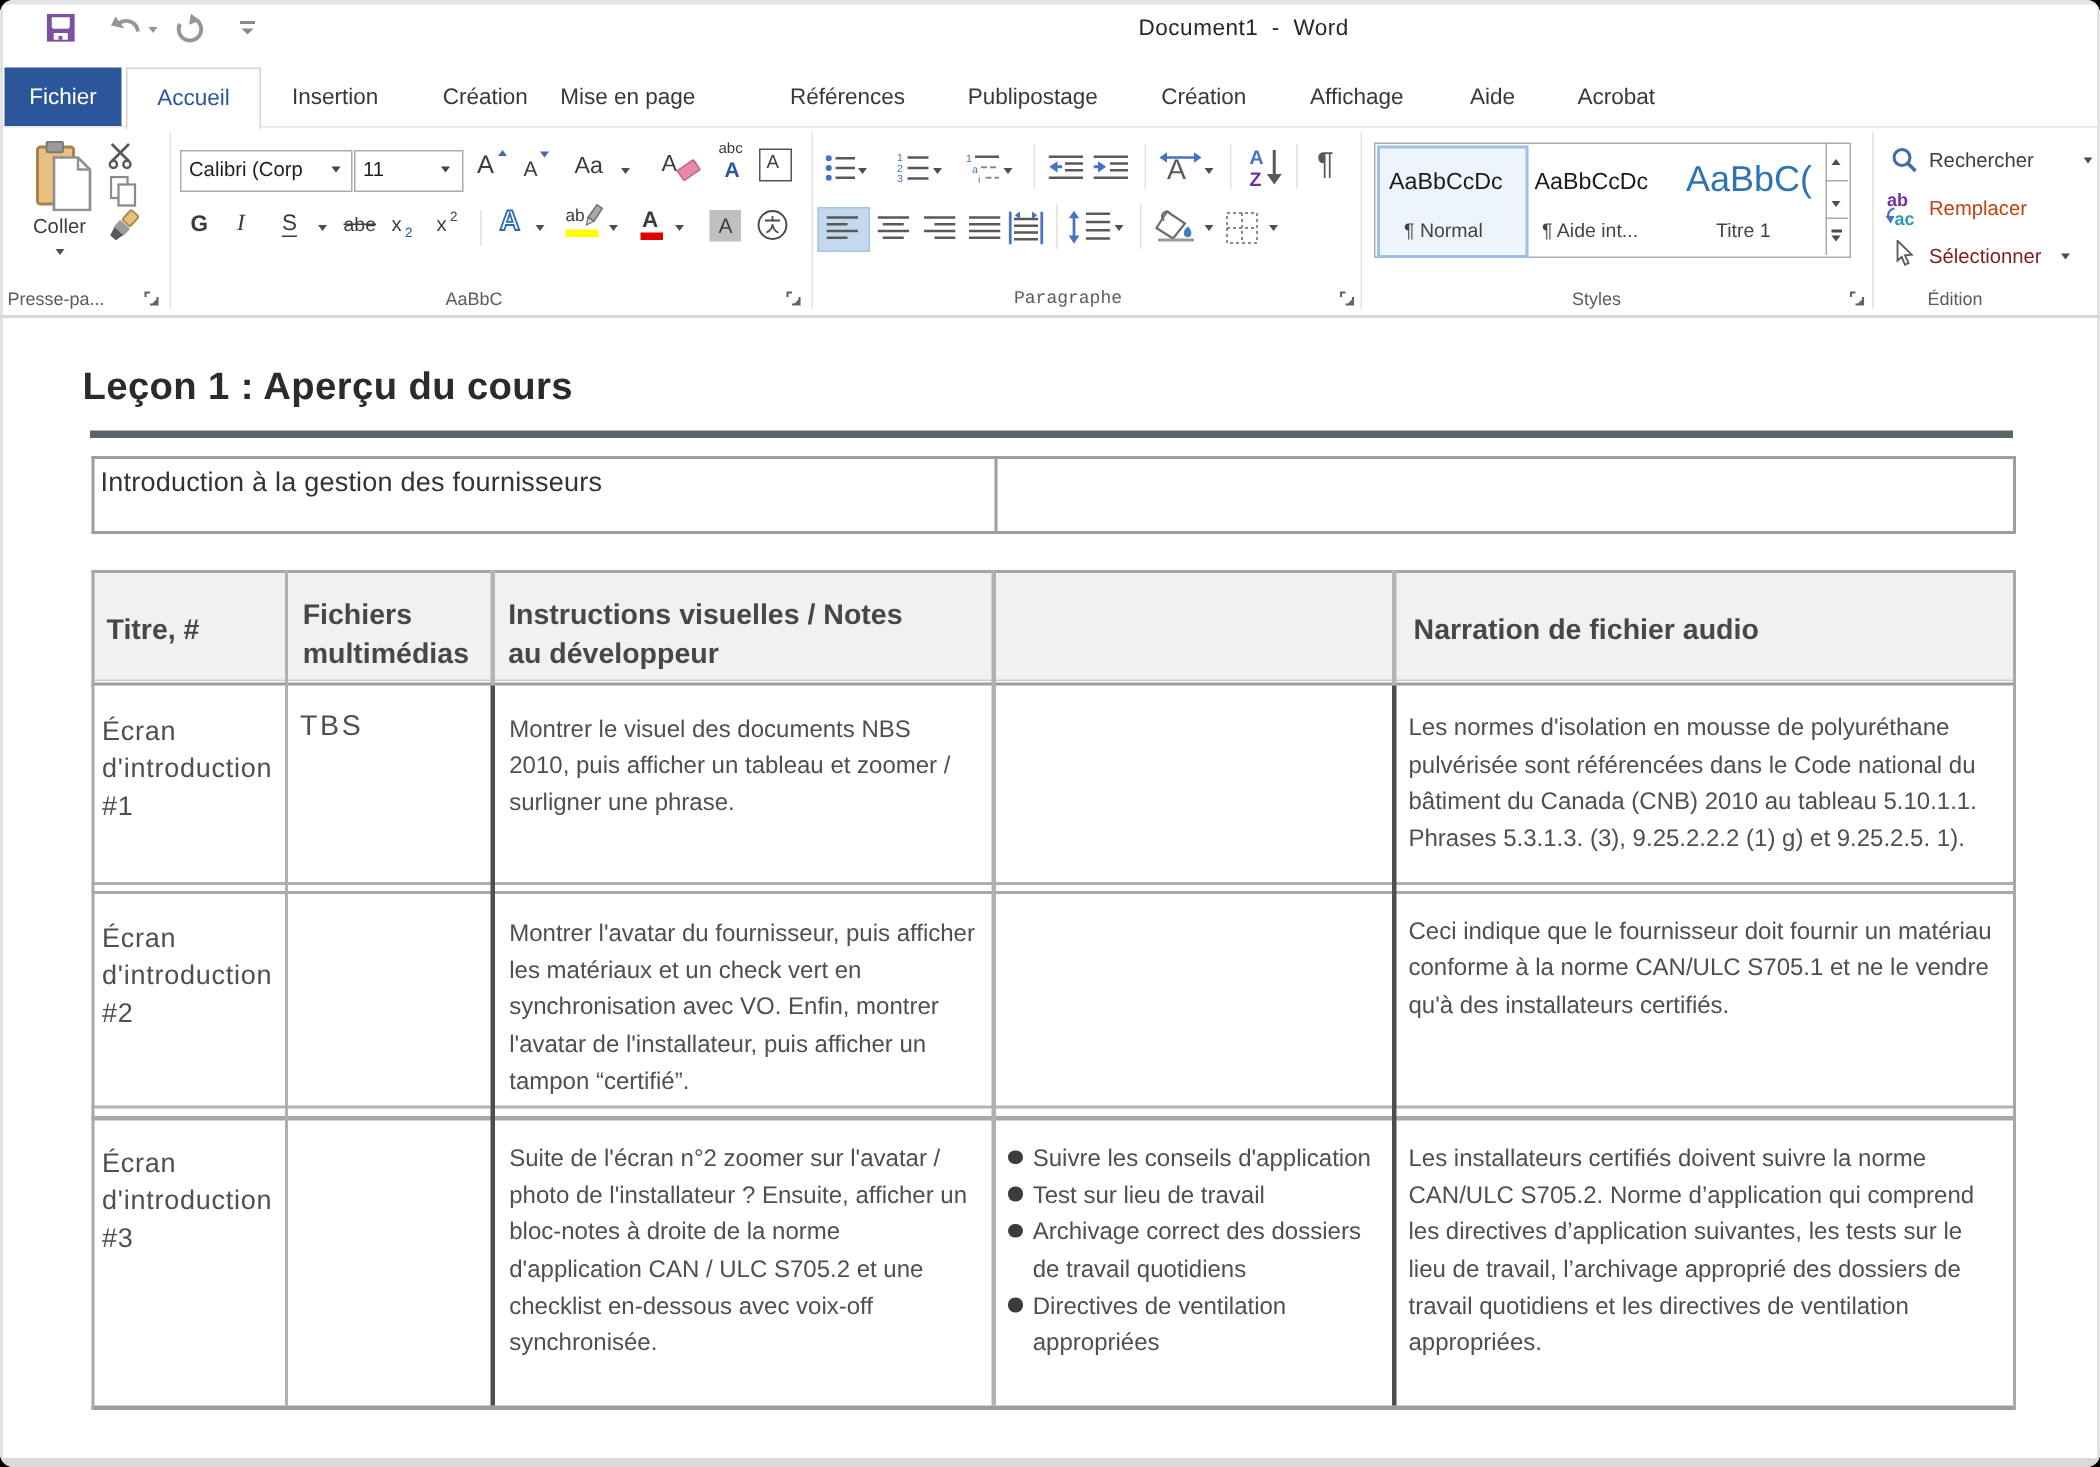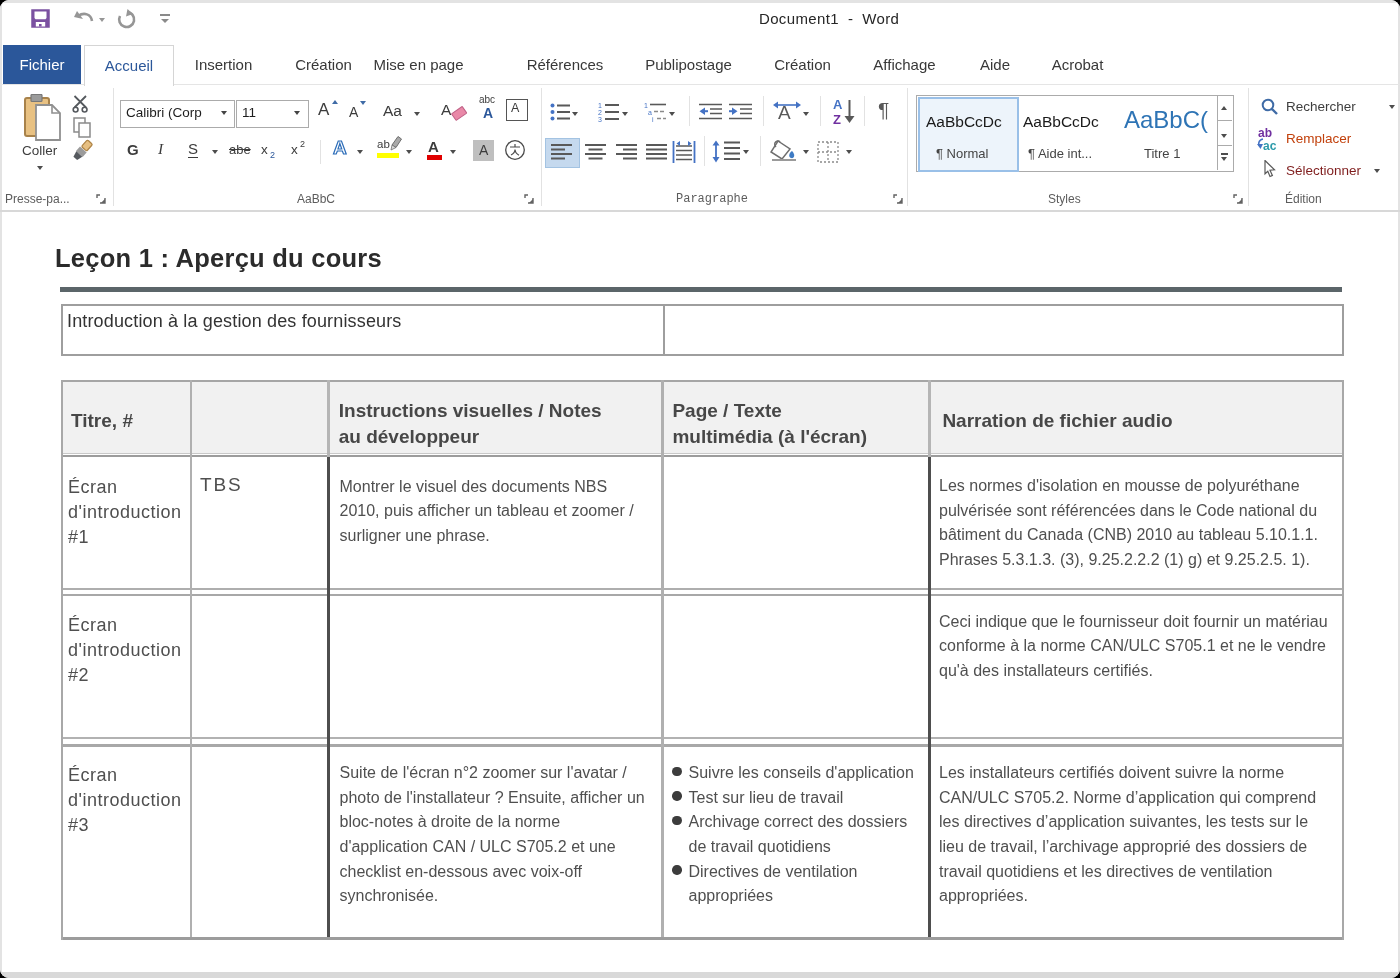--- a/index.html
+++ b/index.html
@@ -303,30 +303,31 @@
   <div class="a" style="left:60.5px;top:379.8px;width:2px;height:560px;background:#a8a8a8;"></div>
   <div class="a" style="left:189.5px;top:379.8px;width:2.6px;height:557px;background:#b0b0b0;"></div>
   <div class="a" style="left:661px;top:379.8px;width:2.5px;height:557px;background:#b0b0b0;"></div>
   <div class="a" style="left:1342px;top:379.8px;width:2px;height:560px;background:#a8a8a8;"></div>
   <div class="a" style="left:327px;top:379.8px;width:2.8px;height:77px;background:#b5b5b5;"></div>
   <div class="a" style="left:928px;top:379.8px;width:2.8px;height:77px;background:#b5b5b5;"></div>
   <div class="a" style="left:326.6px;top:456.5px;width:3px;height:480.5px;background:#4e4e4e;"></div>
   <div class="a" style="left:927.6px;top:456.5px;width:3px;height:480.5px;background:#4e4e4e;"></div>
 
   <div class="t hd" style="left:71px;top:407.65px;">Titre, #</div>
+  <div class="cell hd" style="left:201.8px;top:398.15px;">Fichiers<br>multimédias</div>
   <div class="cell hd" style="left:338.75px;top:398.15px;">Instructions visuelles / Notes<br>au développeur</div>
-  <div class="cell hd" style="left:672.4px;top:398.15px;">Page / Texte<br>multimédia (à l'écran)</div>
   <div class="t hd" style="left:942.4px;top:407.65px;">Narration de fichier audio</div>
 
   <div class="cell c1" style="left:68px;top:474.8px;">Écran<br>d'introduction<br>#1</div>
   <div class="t c1" style="left:200px;top:472.2px;font-size:19px;letter-spacing:1.8px;">TBS</div>
   <div class="cell" style="left:339.5px;top:474.7px;">Montrer le visuel des documents NBS<br>2010, puis afficher un tableau et zoomer /<br>surligner une phrase.</div>
   <div class="cell" style="left:939px;top:474.2px;">Les normes d'isolation en mousse de polyuréthane<br>pulvérisée sont référencées dans le Code national du<br>bâtiment du Canada (CNB) 2010 au tableau 5.10.1.1.<br>Phrases 5.3.1.3. (3), 9.25.2.2.2 (1) g) et 9.25.2.5. 1).</div>
 
   <div class="cell c1" style="left:68px;top:612.8px;">Écran<br>d'introduction<br>#2</div>
+  <div class="cell" style="left:339.5px;top:611.2px;">Montrer l'avatar du fournisseur, puis afficher<br>les matériaux et un check vert en<br>synchronisation avec VO. Enfin, montrer<br>l'avatar de l'installateur, puis afficher un<br>tampon “certifié”.</div>
   <div class="cell" style="left:939px;top:609.7px;">Ceci indique que le fournisseur doit fournir un matériau<br>conforme à la norme CAN/ULC S705.1 et ne le vendre<br>qu'à des installateurs certifiés.</div>
 
   <div class="cell c1" style="left:68px;top:762.8px;">Écran<br>d'introduction<br>#3</div>
   <div class="cell" style="left:339.5px;top:761.2px;">Suite de l'écran n°2 zoomer sur l'avatar /<br>photo de l'installateur ? Ensuite, afficher un<br>bloc-notes à droite de la norme<br>d'application CAN / ULC S705.2 et une<br>checklist en-dessous avec voix-off<br>synchronisée.</div>
   <div class="cell" style="left:688.5px;top:761.2px;">Suivre les conseils d'application<br>Test sur lieu de travail<br>Archivage correct des dossiers<br>de travail quotidiens<br>Directives de ventilation<br>appropriées</div>
   <div class="a dot" style="left:672px;top:766.7px;"></div>
   <div class="a dot" style="left:672px;top:791.3px;"></div>
   <div class="a dot" style="left:672px;top:815.9px;"></div>
   <div class="a dot" style="left:672px;top:865.1px;"></div>
   <div class="cell" style="left:939px;top:761.2px;">Les installateurs certifiés doivent suivre la norme<br>CAN/ULC S705.2. Norme d’application qui comprend<br>les directives d’application suivantes, les tests sur le<br>lieu de travail, l’archivage approprié des dossiers de<br>travail quotidiens et les directives de ventilation<br>appropriées.</div>

